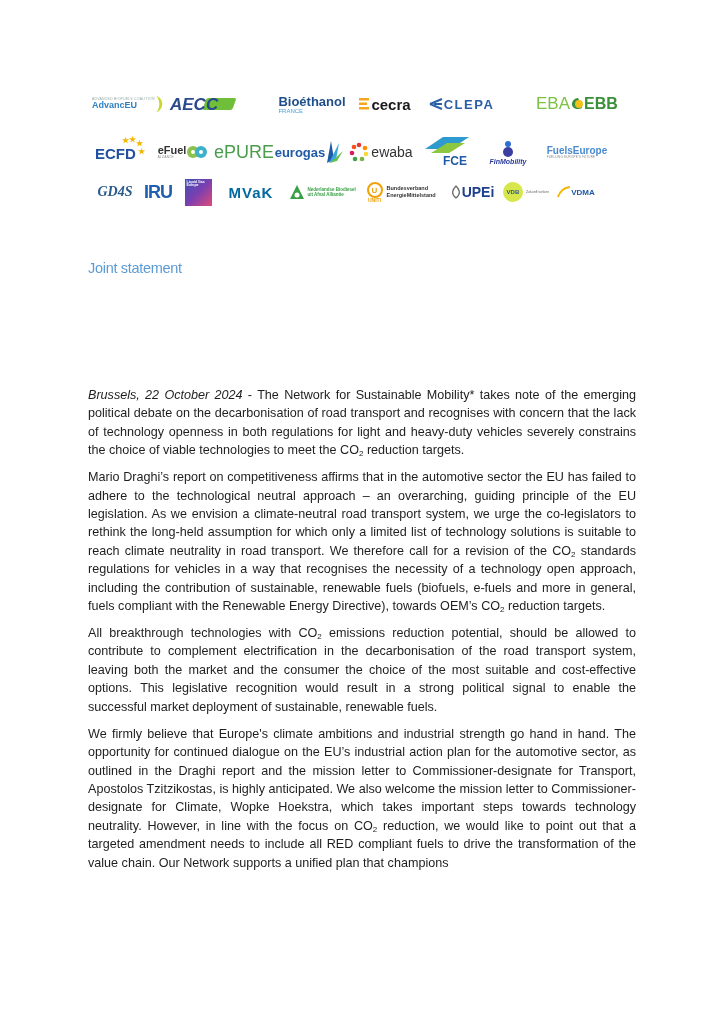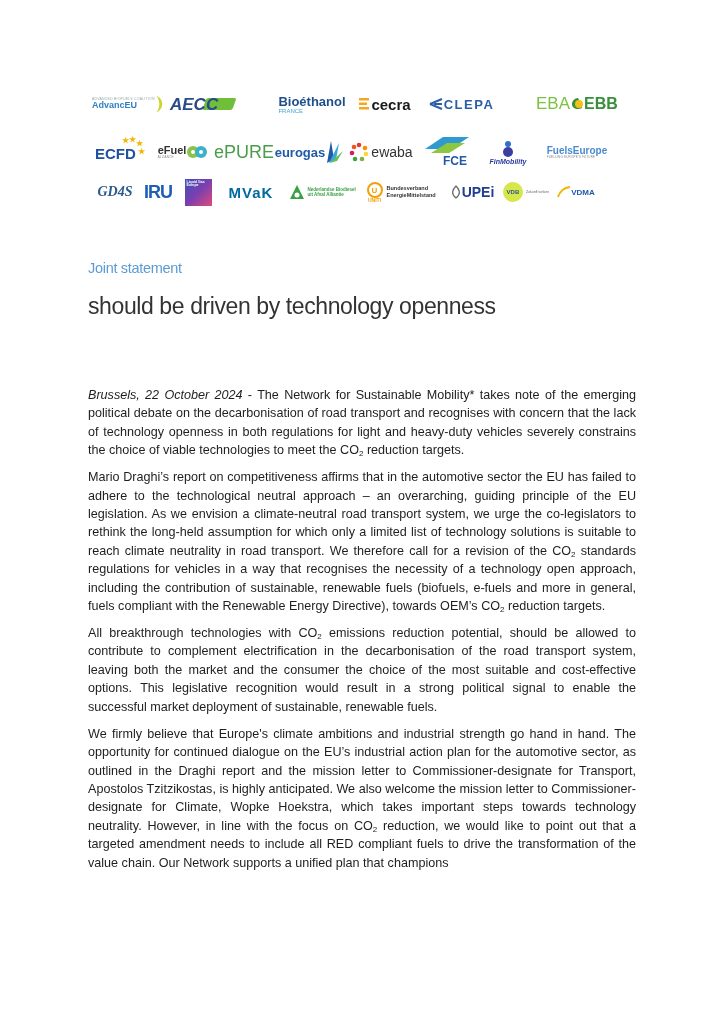--- a/index.html
+++ b/index.html
@@ -196,21 +196,20 @@
           <path d="M1 11 Q4 2 13 1" stroke="#f2b705" stroke-width="2" fill="none"></path>
         </svg>
       <span style="font-size:8px;color:#1f5aa6;">VDMA</span>
     </div>
   </div>
 </div>
 
 <div class="kicker">Joint statement</div>
 
 <h1 class="title" style="margin:0;font-weight:normal;">
-  <span>should be driven by technology openness</span>
 </h1>
 
 <div class="body">
   <p><em>Brussels, 22 October 2024</em><span> - The Network for Sustainable Mobility* takes note of the emerging political debate on the decarbonisation of road transport and recognises with concern that the lack of technology openness in both regulations for light and heavy-duty vehicles severely constrains the choice of viable technologies to meet the CO</span><sub>2</sub><span> reduction targets.</span></p>
   <p><span>Mario Draghi’s report on competitiveness affirms that in the automotive sector the EU has failed to adhere to the technological neutral approach – an overarching, guiding principle of the EU legislation. As we envision a climate-neutral road transport system, we urge the co-legislators to rethink the long-held assumption for which only a limited list of technology solutions is suitable to reach climate neutrality in road transport. We therefore call for a revision of the CO</span><sub>2</sub><span> standards regulations for vehicles in a way that recognises the necessity of a technology open approach, including the contribution of sustainable, renewable fuels (biofuels, e-fuels and more in general, fuels compliant with the Renewable Energy Directive), towards OEM’s CO</span><sub>2</sub><span> reduction targets.</span></p>
   <p><span>All breakthrough technologies with CO</span><sub>2</sub><span> emissions reduction potential, should be allowed to contribute to complement electrification in the decarbonisation of the road transport system, leaving both the market and the consumer the choice of the most suitable and cost-effective options. This legislative recognition would result in a strong political signal to enable the successful market deployment of sustainable, renewable fuels.</span></p>
   <p><span>We firmly believe that Europe's climate ambitions and industrial strength go hand in hand. The opportunity for continued dialogue on the EU’s industrial action plan for the automotive sector, as outlined in the Draghi report and the mission letter to Commissioner-designate for Transport, Apostolos Tzitzikostas, is highly anticipated. We also welcome the mission letter to Commissioner-designate for Climate, Wopke Hoekstra, which takes important steps towards technology neutrality. However, in line with the focus on CO</span><sub>2</sub><span> reduction, we would like to point out that a targeted amendment needs to include all RED compliant fuels to drive the transformation of the value chain. Our Network supports a unified plan that champions</span></p>
 </div>
 
 </body></html>

